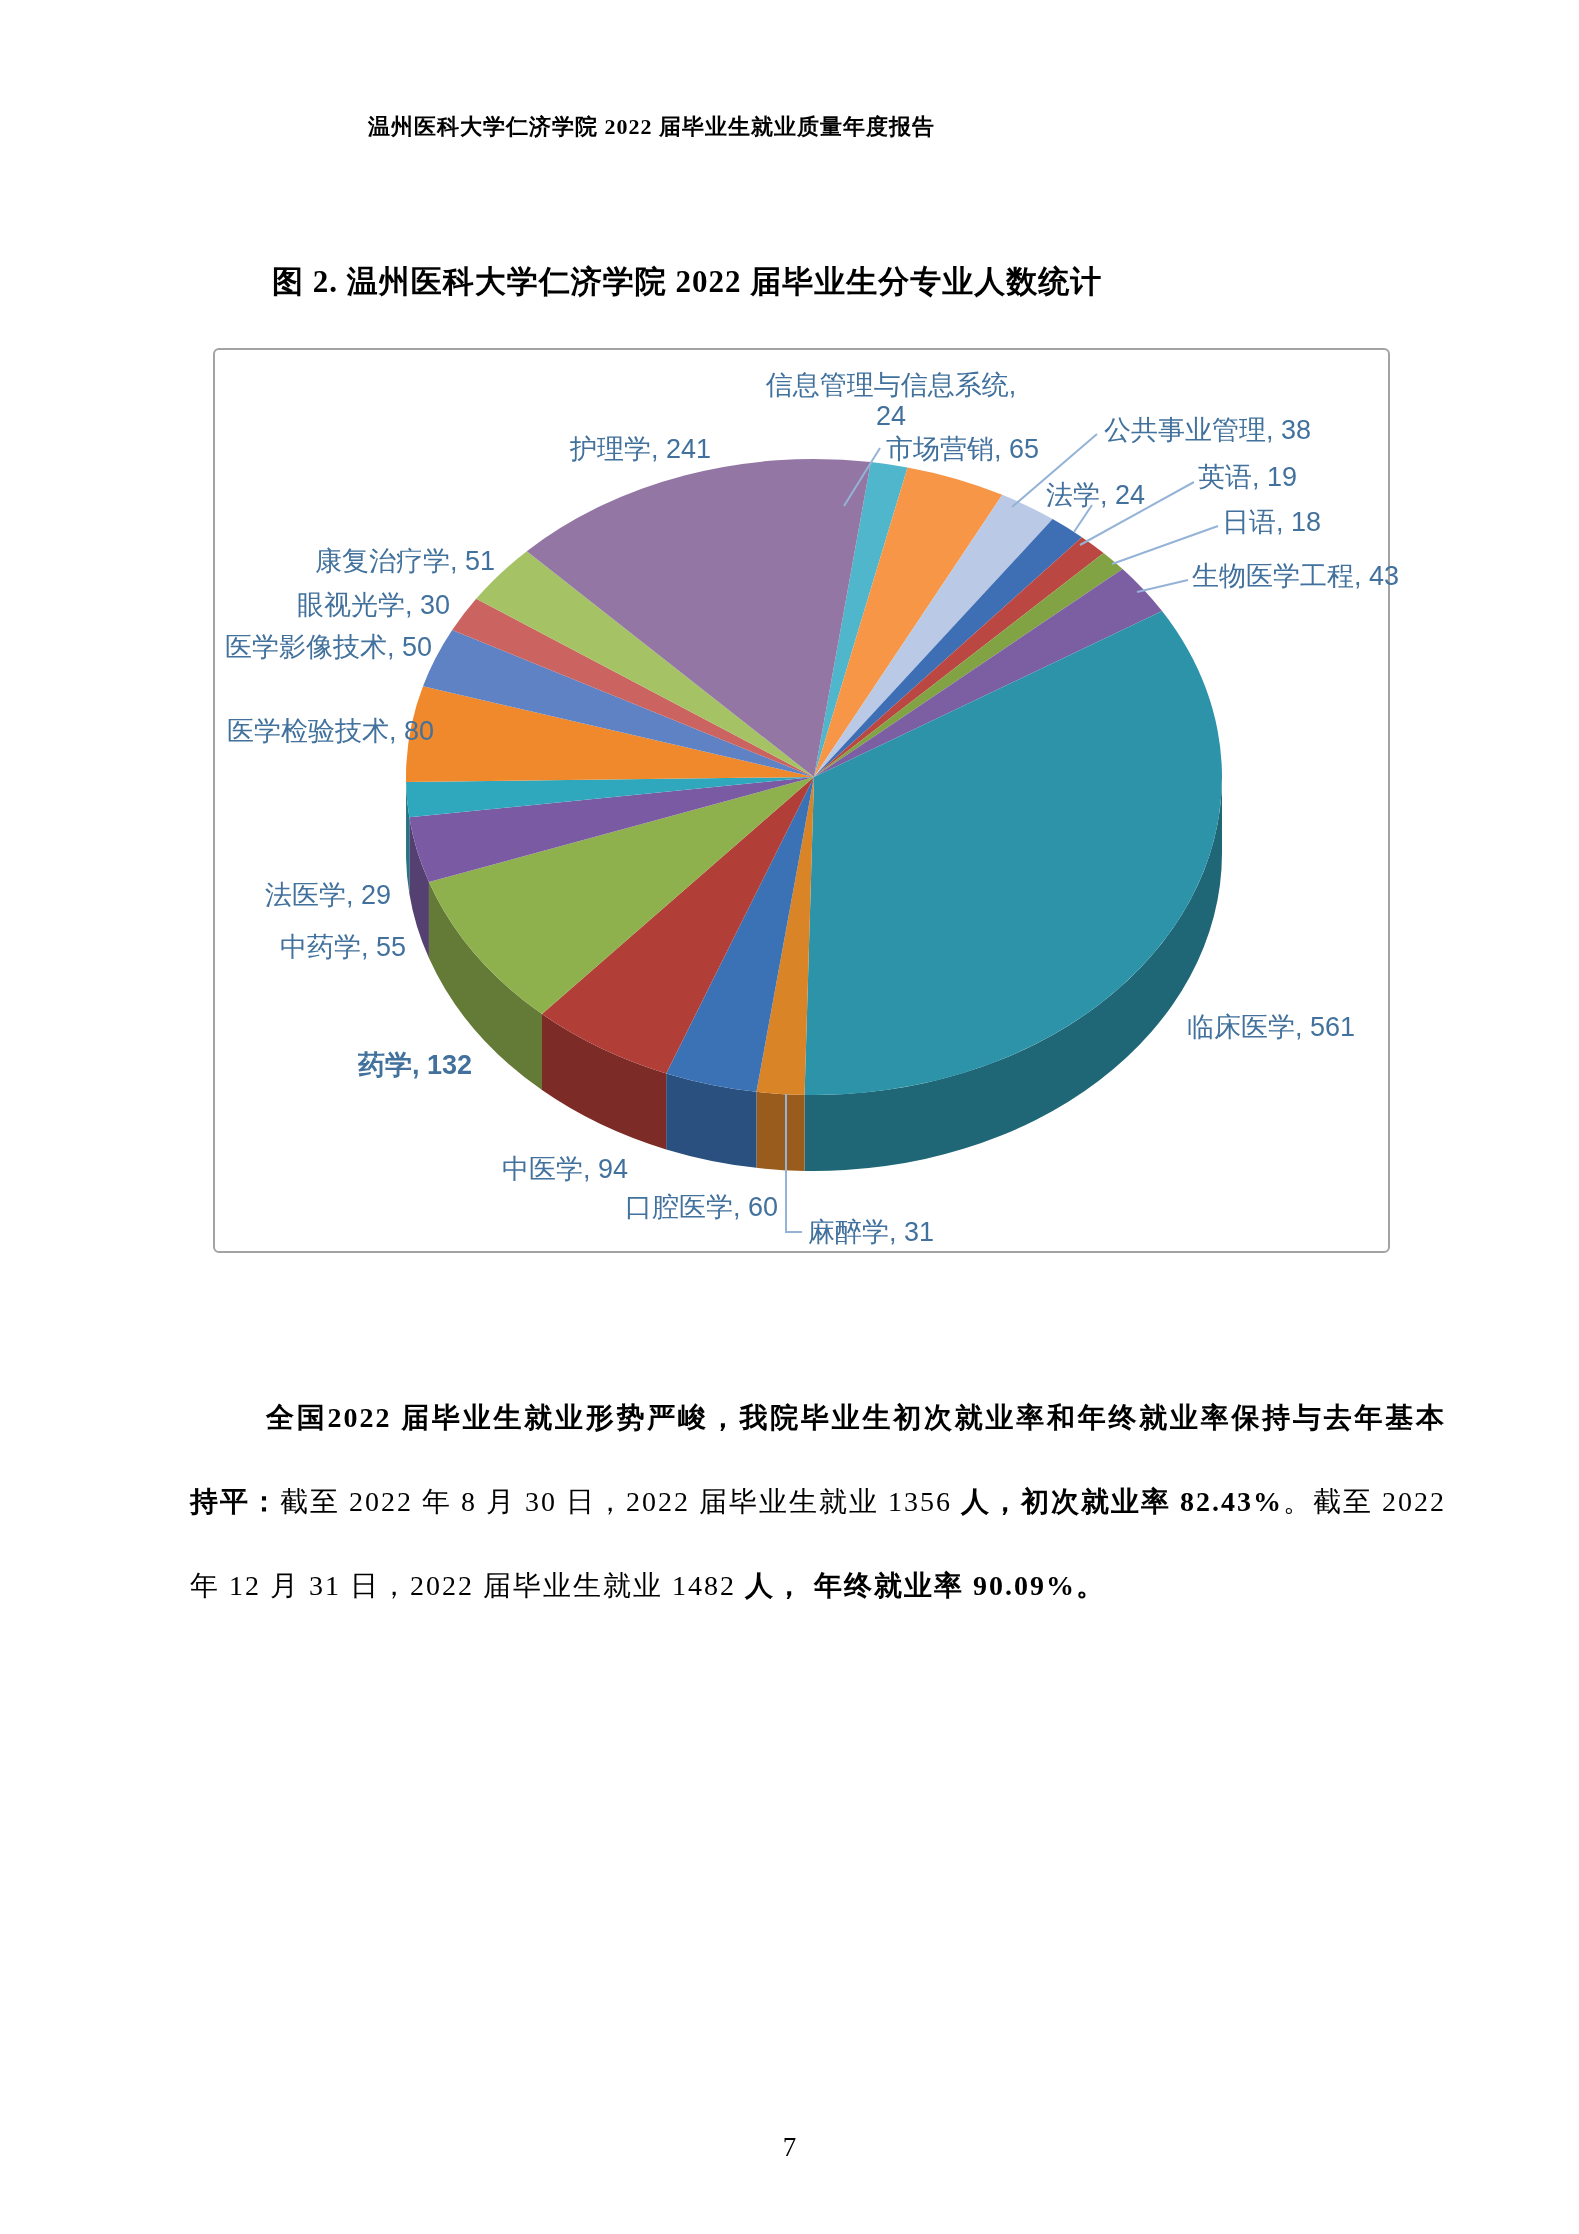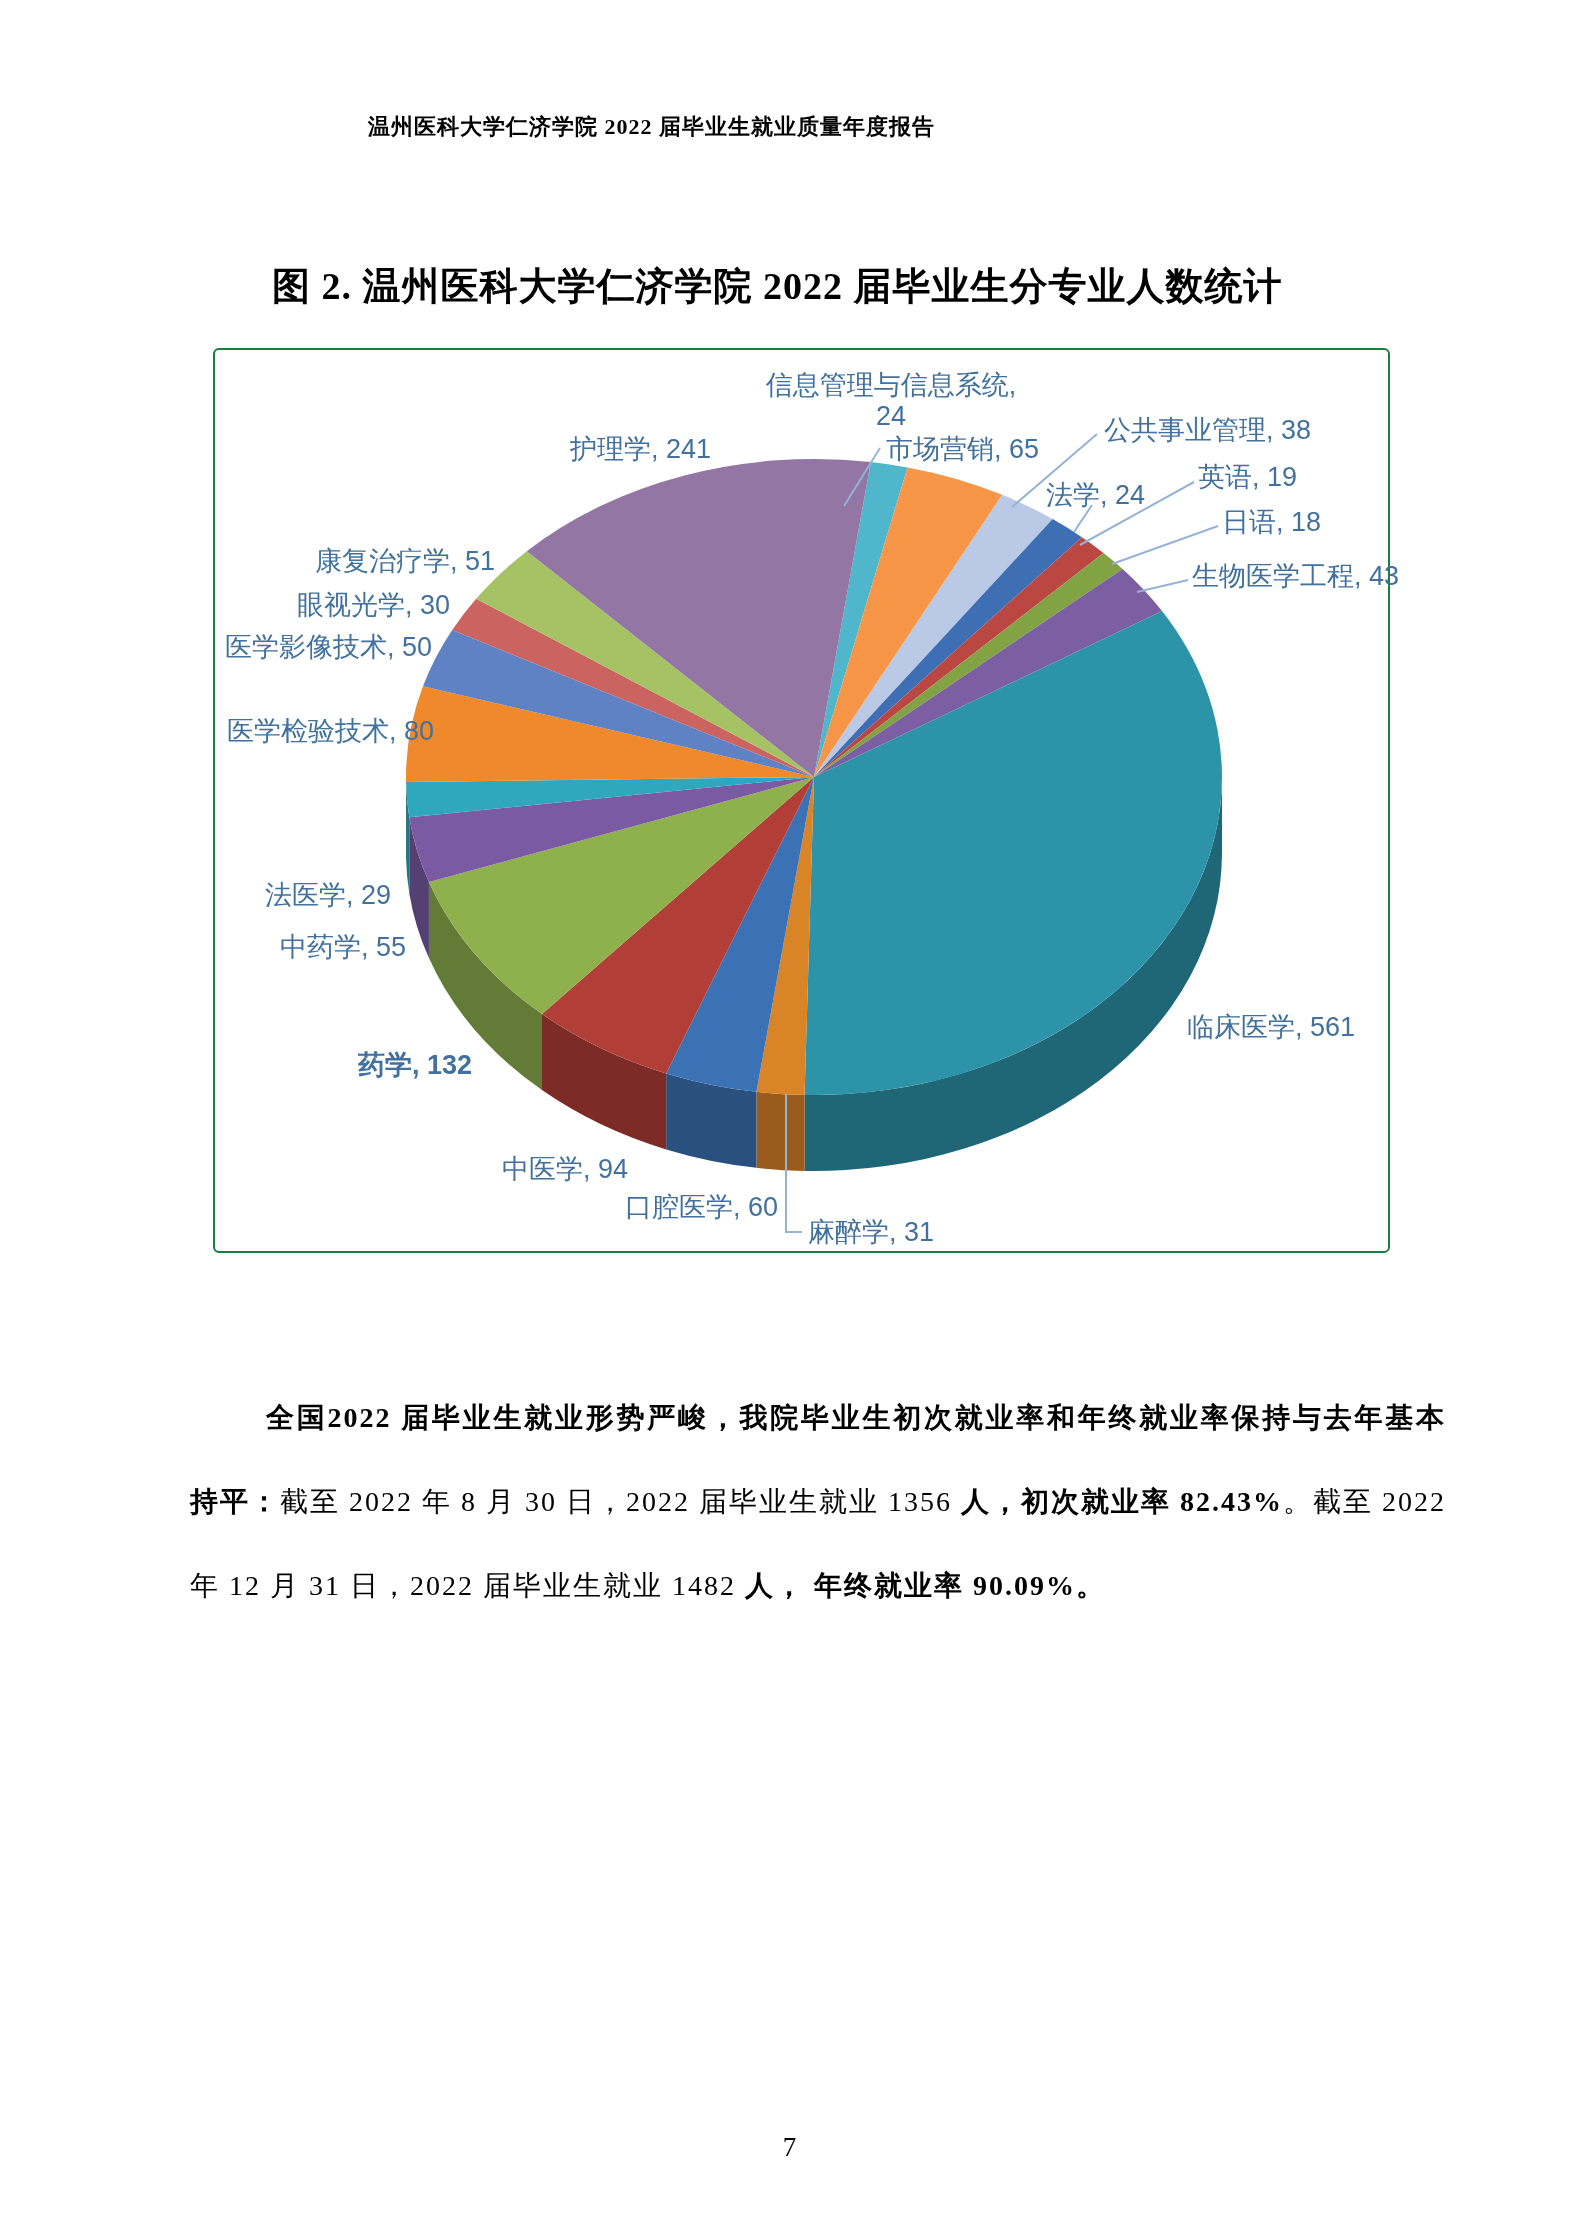--- a/index.html
+++ b/index.html
@@ -11,28 +11,28 @@
     color:#000;
     overflow:hidden;
   }
   .page-header{
     position:absolute;left:368px;top:112px;
     font-size:22px;font-weight:bold;letter-spacing:1px;
     white-space:nowrap;
   }
   .figure-title{
     position:absolute;left:272px;top:261px;
-    font-size:38px;font-weight:bold;letter-spacing:1px;
+    font-size:31px;font-weight:bold;letter-spacing:1px;
     white-space:nowrap;
   }
   .chart-frame{
     position:absolute;left:213px;top:348px;
     width:1177px;height:905px;
     background:#ffffff;
-    border:2px solid #15803d;border-radius:6px;
+    border:2px solid #a3a3a3;border-radius:6px;
     box-sizing:border-box;
   }
   .chart-frame svg{position:absolute;left:0;top:0;}
   .slice-label{
     position:absolute;
     font-family:"Liberation Sans","DejaVu Sans",sans-serif;
     font-size:27px;color:#41719C;white-space:nowrap;line-height:31px;
   }
   .slice-label.center{transform:translateX(-50%);text-align:center;}
   .body-text{

